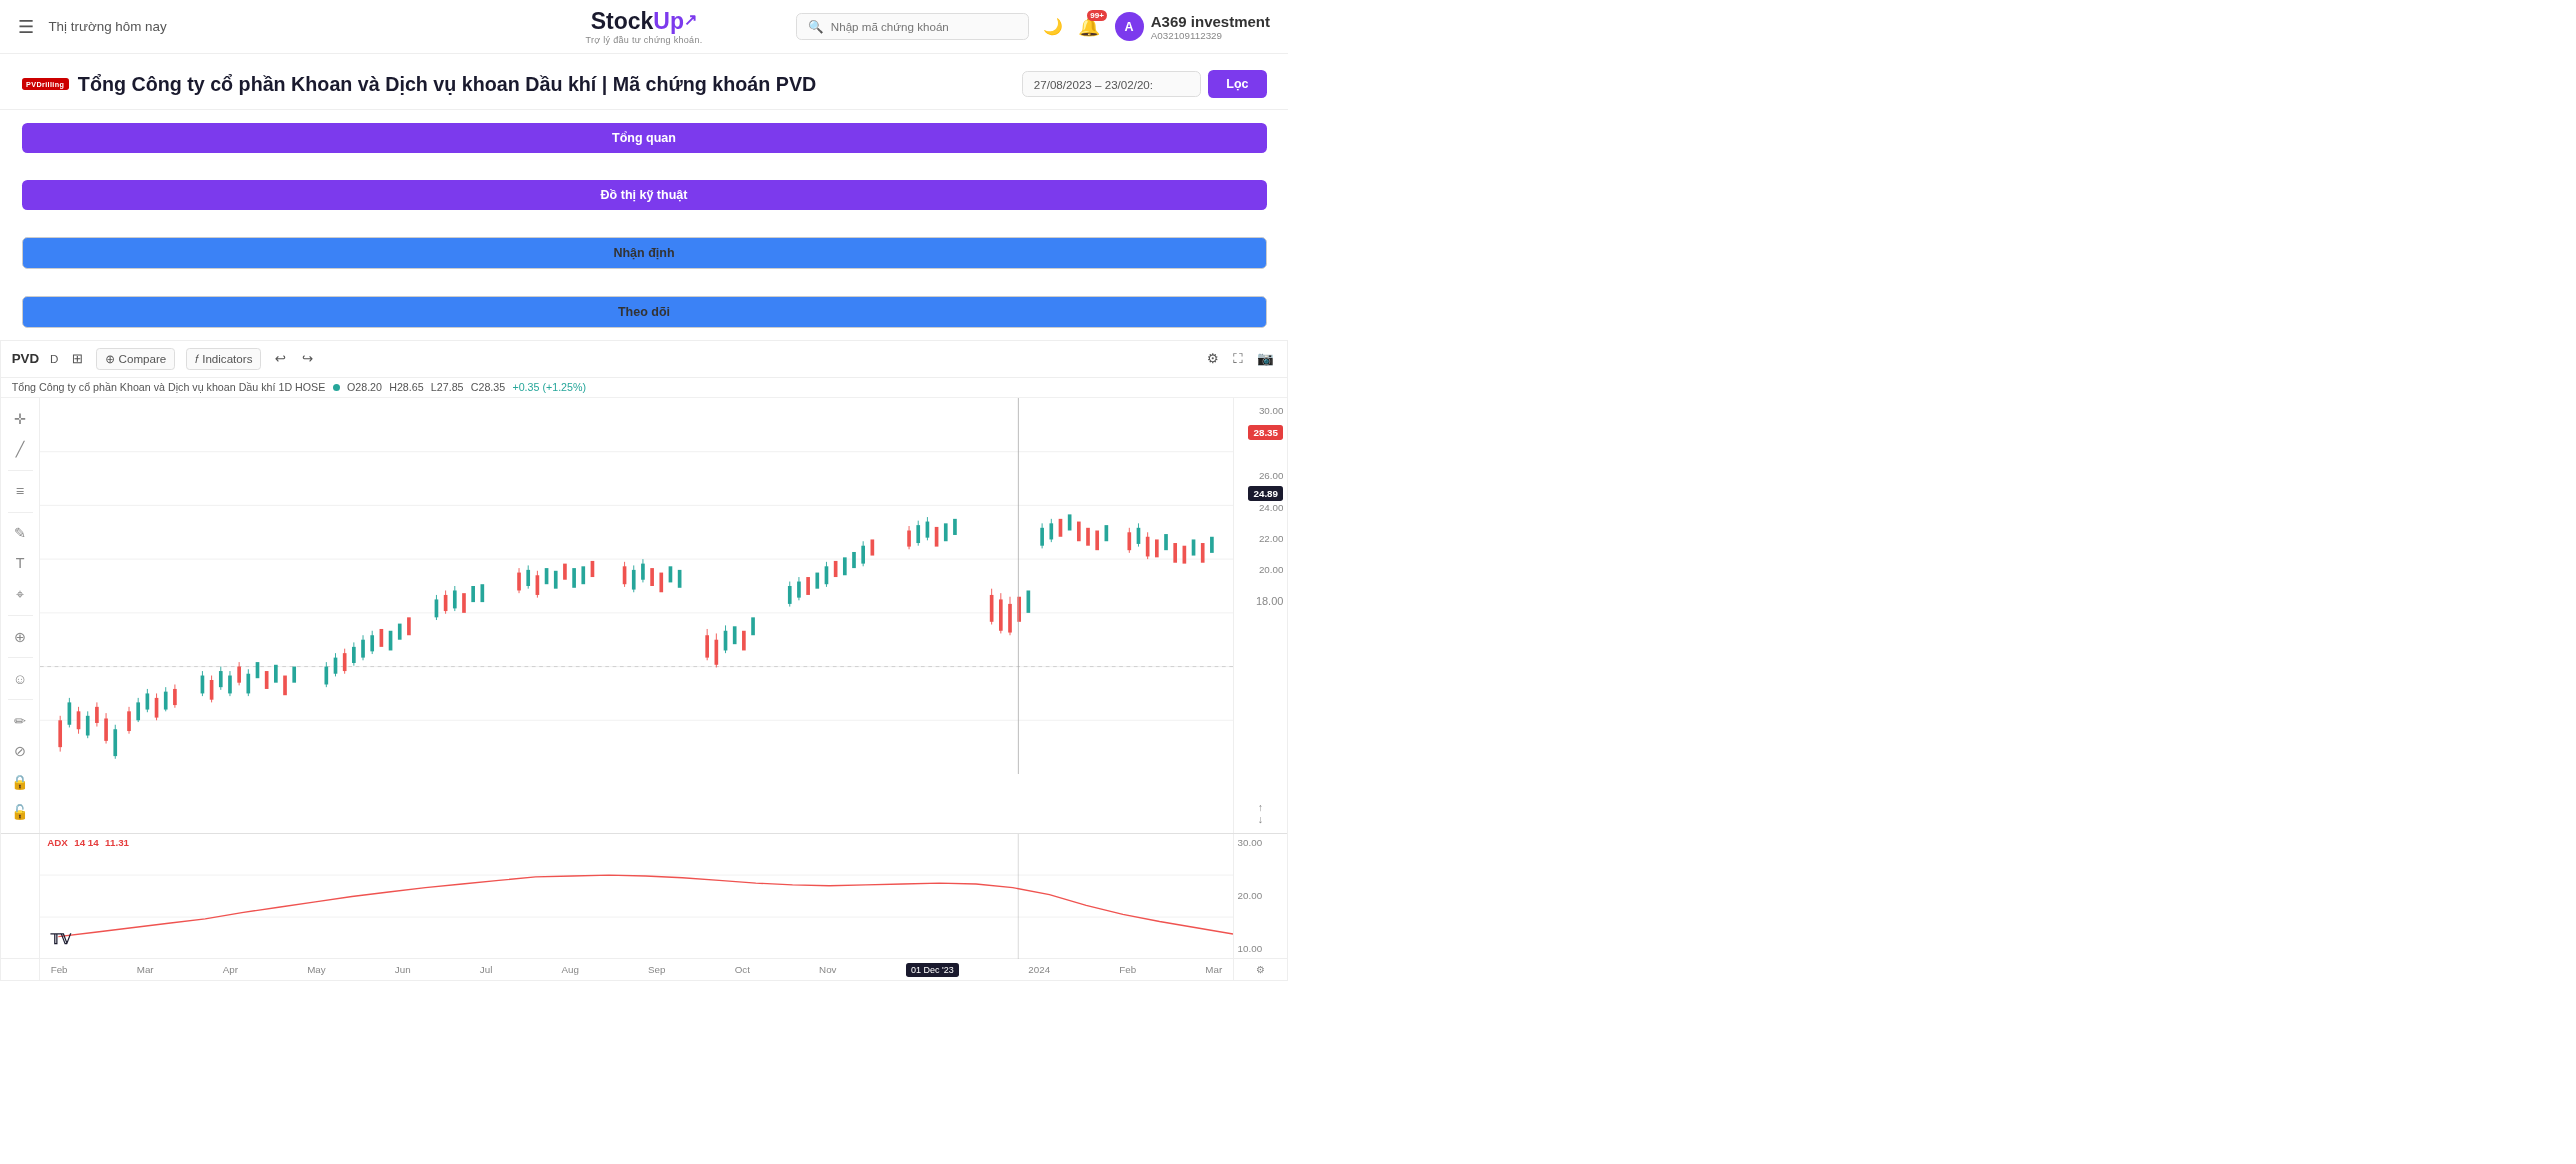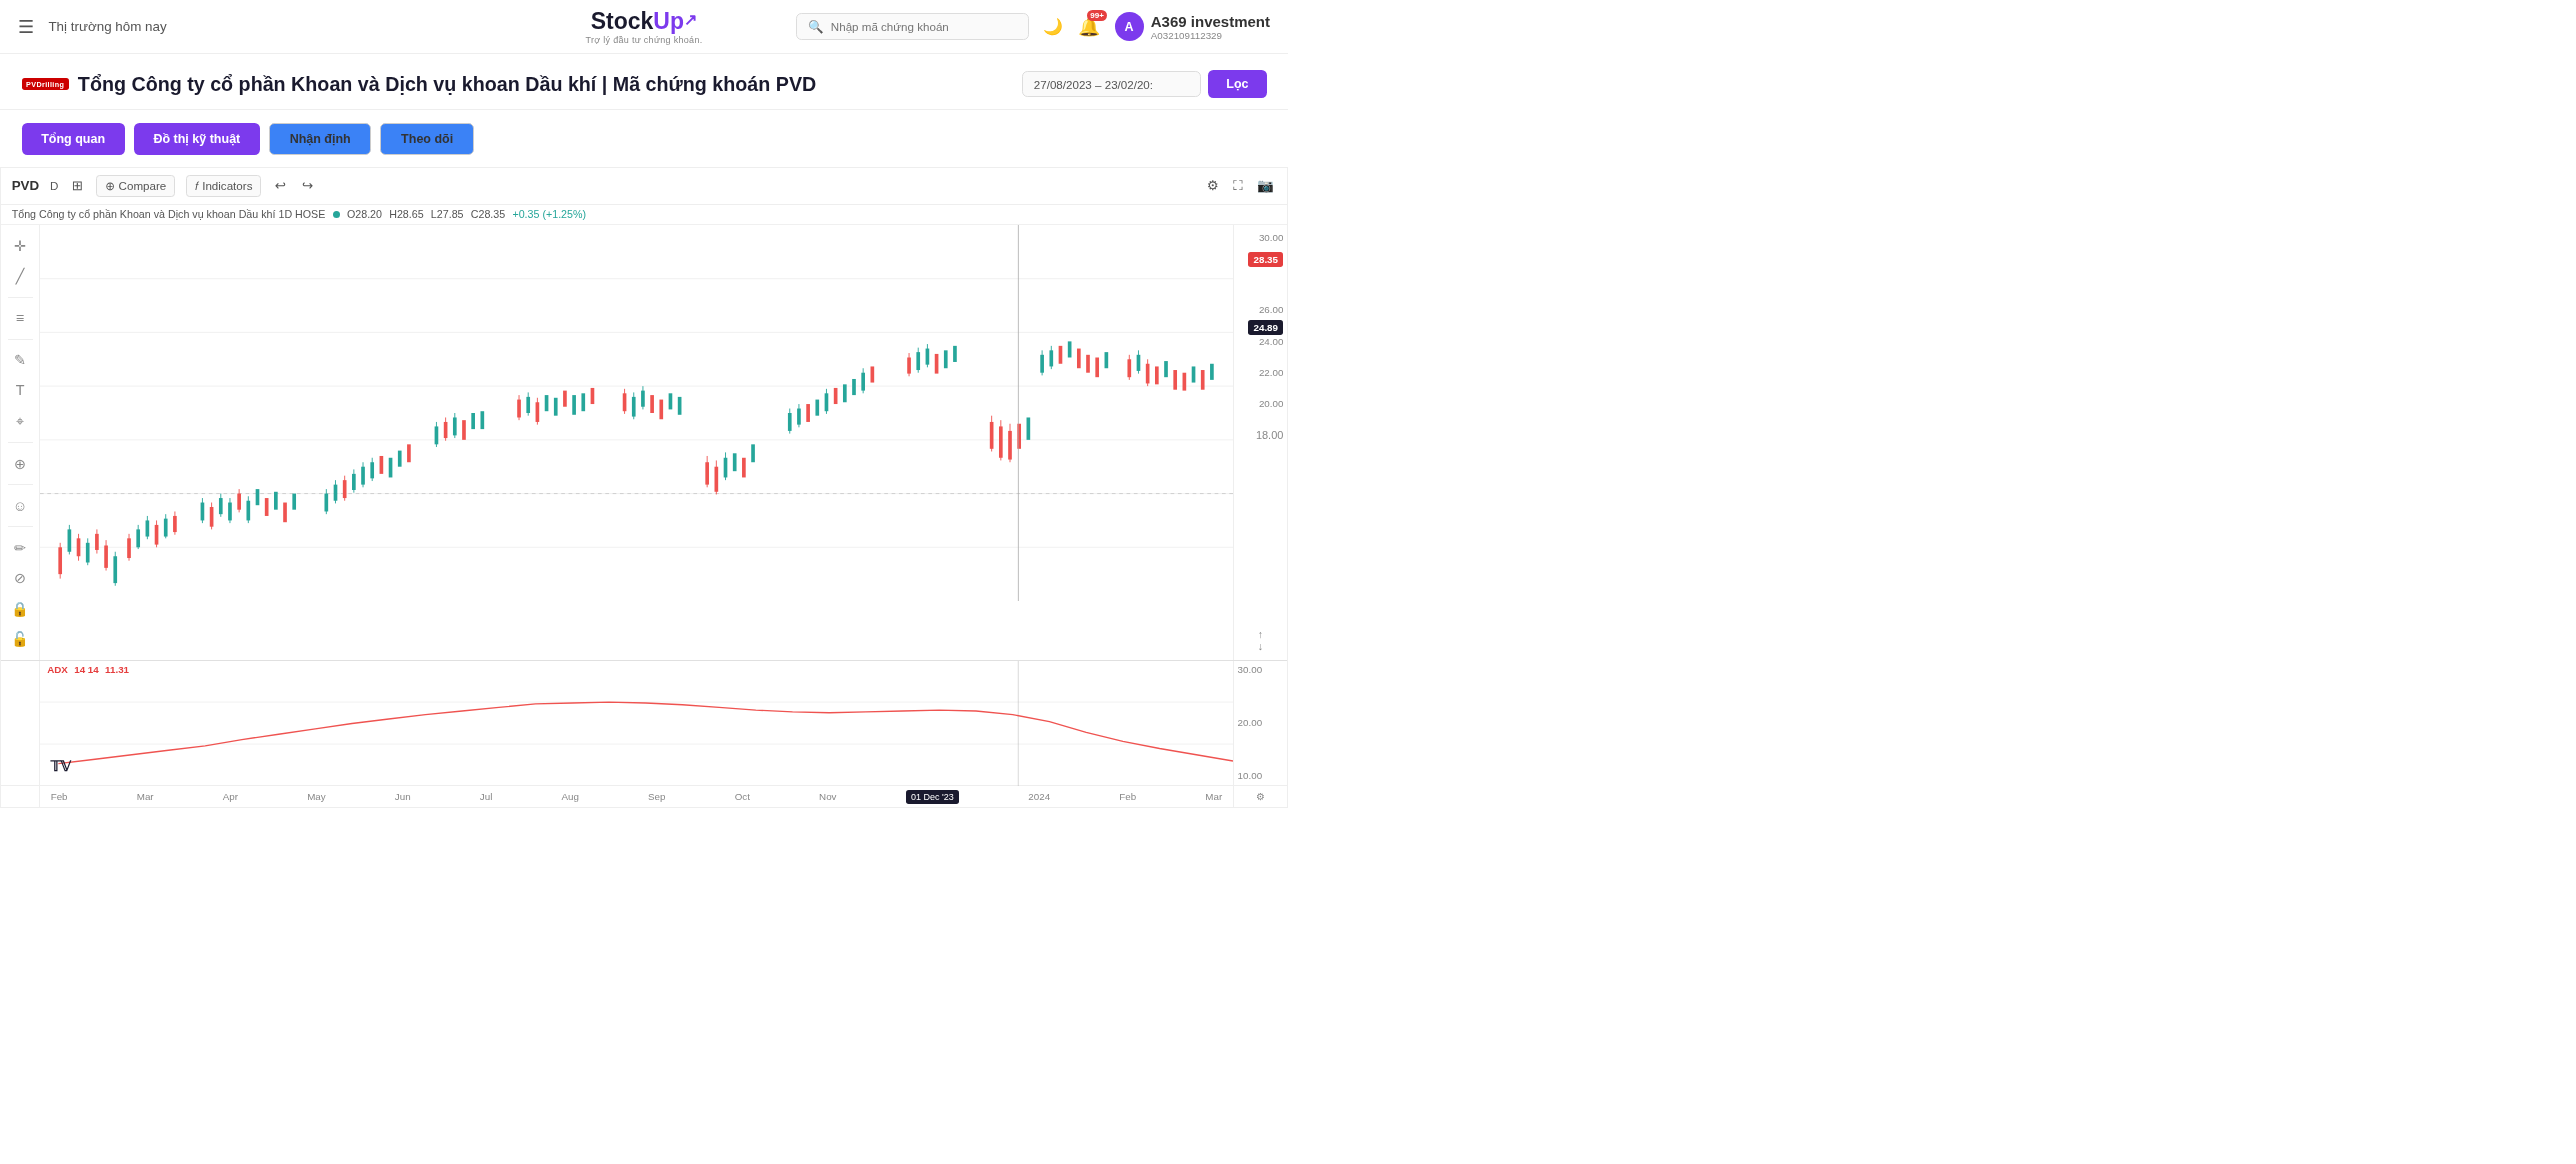--- a/index.html
+++ b/index.html
@@ -44,21 +44,21 @@
     .date-filter { display: flex; align-items: center; gap: 7.2px; }
     .date-input {
       border: 0.9px solid #ddd; border-radius: 5.4px; padding: 5.4px 10.7px; font-size: 11.6px; color: #555; background: #fafafa; min-width: 179px;
     }
     .filter-btn {
       background: #7c3aed; color: #fff; border: none; border-radius: 5.4px;
       padding: 7.2px 18px; font-size: 12.5px; font-weight: 600; cursor: pointer;
     }
 
     
-    .nav-tabs { display: flex; gap: 9px; padding: 12.5px 21.5px; }
+    .nav-tabs { display: flex; gap: 27px; padding: 12.5px 21.5px; flex-direction: column; }
     .tab-btn {
       padding: 8px 19.7px; border-radius: 5.4px; border: none; cursor: pointer;
       font-size: 12.5px; font-weight: 600; background: #7c3aed; color: #fff;
     }
     .tab-btn.outline { background: #3b82f6; color: #333; border: 0.9px solid #ccc; }
 
     
     .chart-container { margin: 0 0; border: 0.9px solid #eee; background: #fff; position: relative; }
     .chart-toolbar {
       display: flex; align-items: center; padding: 7.2px 10.7px; gap: 10.7px; border-bottom: 0.9px solid #eee;
@@ -447,21 +447,21 @@
         <line x1="1482" y1="105" x2="1482" y2="131" stroke="#26a69a" stroke-width="1"></line>
       </svg>
     </div>
 
     <div class="chart-right-axis">
       <div style="display:flex;flex-direction:column;gap:1.8px;align-items:flex-end;">
         <span style="font-size:9.8px;color:#888;">30.00</span>
         <div style="margin-top:7.2px;">
           <div class="price-label-red">28.35</div>
         </div>
-        <span style="font-size:9.8px;color:#888;margin-top:35px;">26.00</span>
+        <span style="font-size:9.8px;color:#888;margin-top:28px;">26.00</span>
         <div style="margin-top:3.6px;">
           <div class="price-label-dark">24.89</div>
         </div>
         <span style="font-size:9.8px;color:#888;">24.00</span>
         <span style="font-size:9.8px;color:#888;margin-top:18px;">22.00</span>
         <span style="font-size:9.8px;color:#888;margin-top:18px;">20.00</span>
         <span style="font-size:11px;color:#888;margin-top:18px;">18.00</span>
       </div>
 
       <div style="display:flex;flex-direction:column;align-items:center;font-size:10.7px;color:#888;margin-top:7.2px;">

